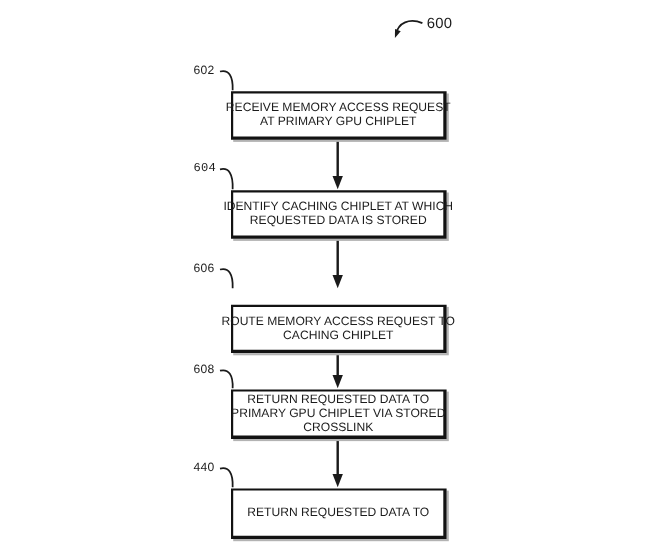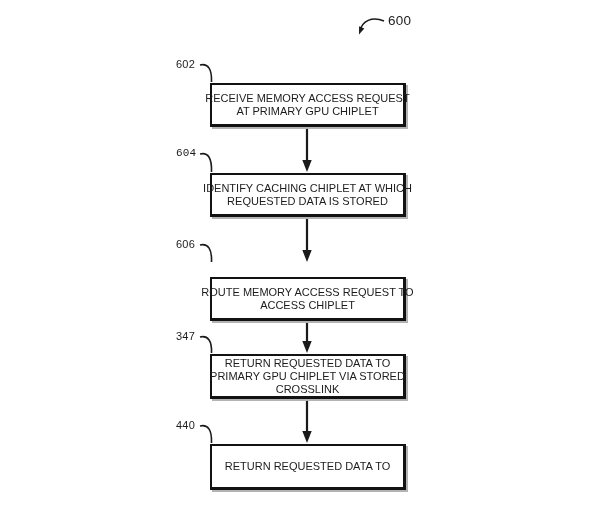--- a/index.html
+++ b/index.html
@@ -99,24 +99,24 @@
 
   <div class="ref-label" style="left:176px; top:147px;font-family:Liberation Mono, monospace;">604</div>
   <div class="step-box" style="top:173px; height:44px;">
     <span class="line">IDENTIFY CACHING CHIPLET AT WHICH</span>
     <span class="line">REQUESTED DATA IS STORED</span>
   </div>
 
   <div class="ref-label" style="left:176px; top:238px;">606</div>
   <div class="step-box" style="top:266px; height:44px;margin-top:11px;">
     <span class="line">ROUTE MEMORY ACCESS REQUEST TO</span>
-    <span class="line">ACCESS CHIPLET</span>
+    <span class="line">CACHING CHIPLET</span>
   </div>
 
-  <div class="ref-label" style="left:176px; top:330px;">347</div>
+  <div class="ref-label" style="left:176px; top:330px;">608</div>
   <div class="step-box" style="top:354px; height:45px;">
     <span class="line">RETURN REQUESTED DATA TO</span>
     <span class="line">PRIMARY GPU CHIPLET VIA STORED</span>
     <span class="line">CROSSLINK</span>
   </div>
 
   <div class="ref-label" style="left:176px; top:419px;">440</div>
   <div class="step-box" style="top:444px; height:46px;">
     <span class="line">RETURN REQUESTED DATA TO</span>
   </div>

